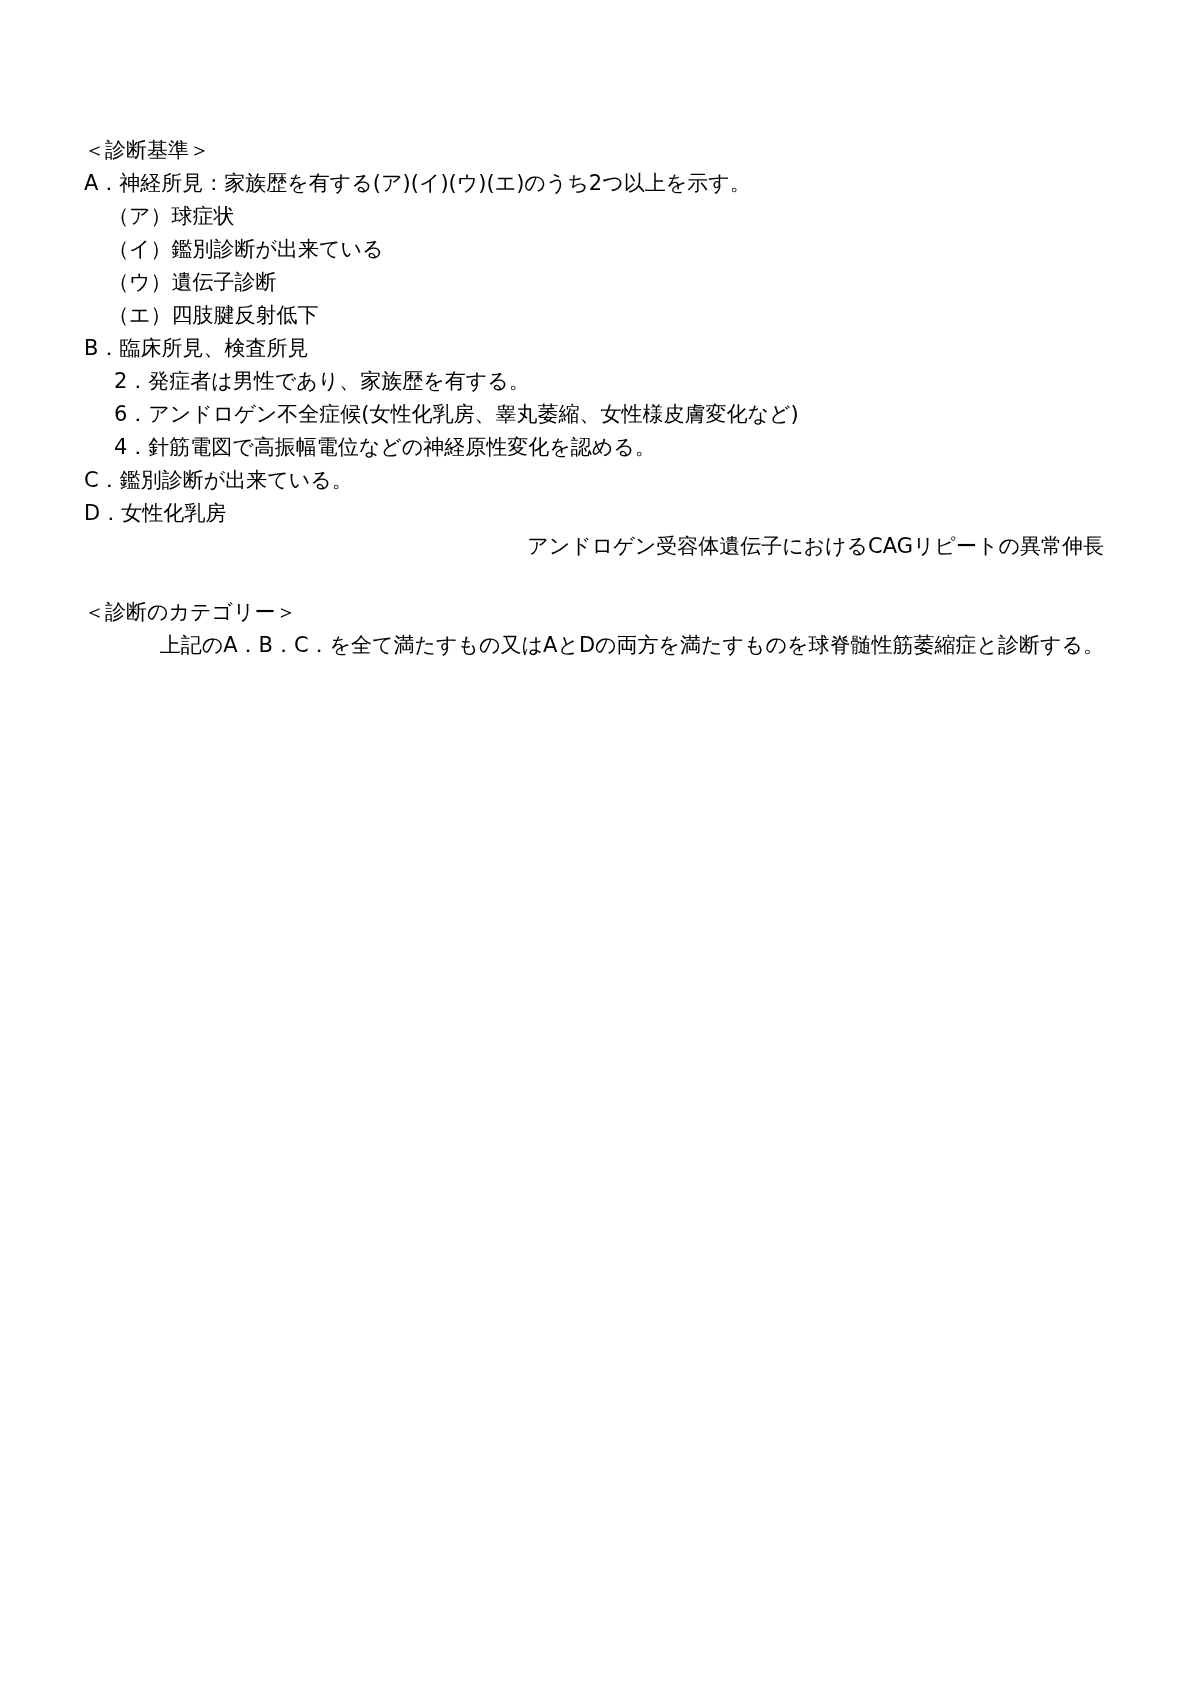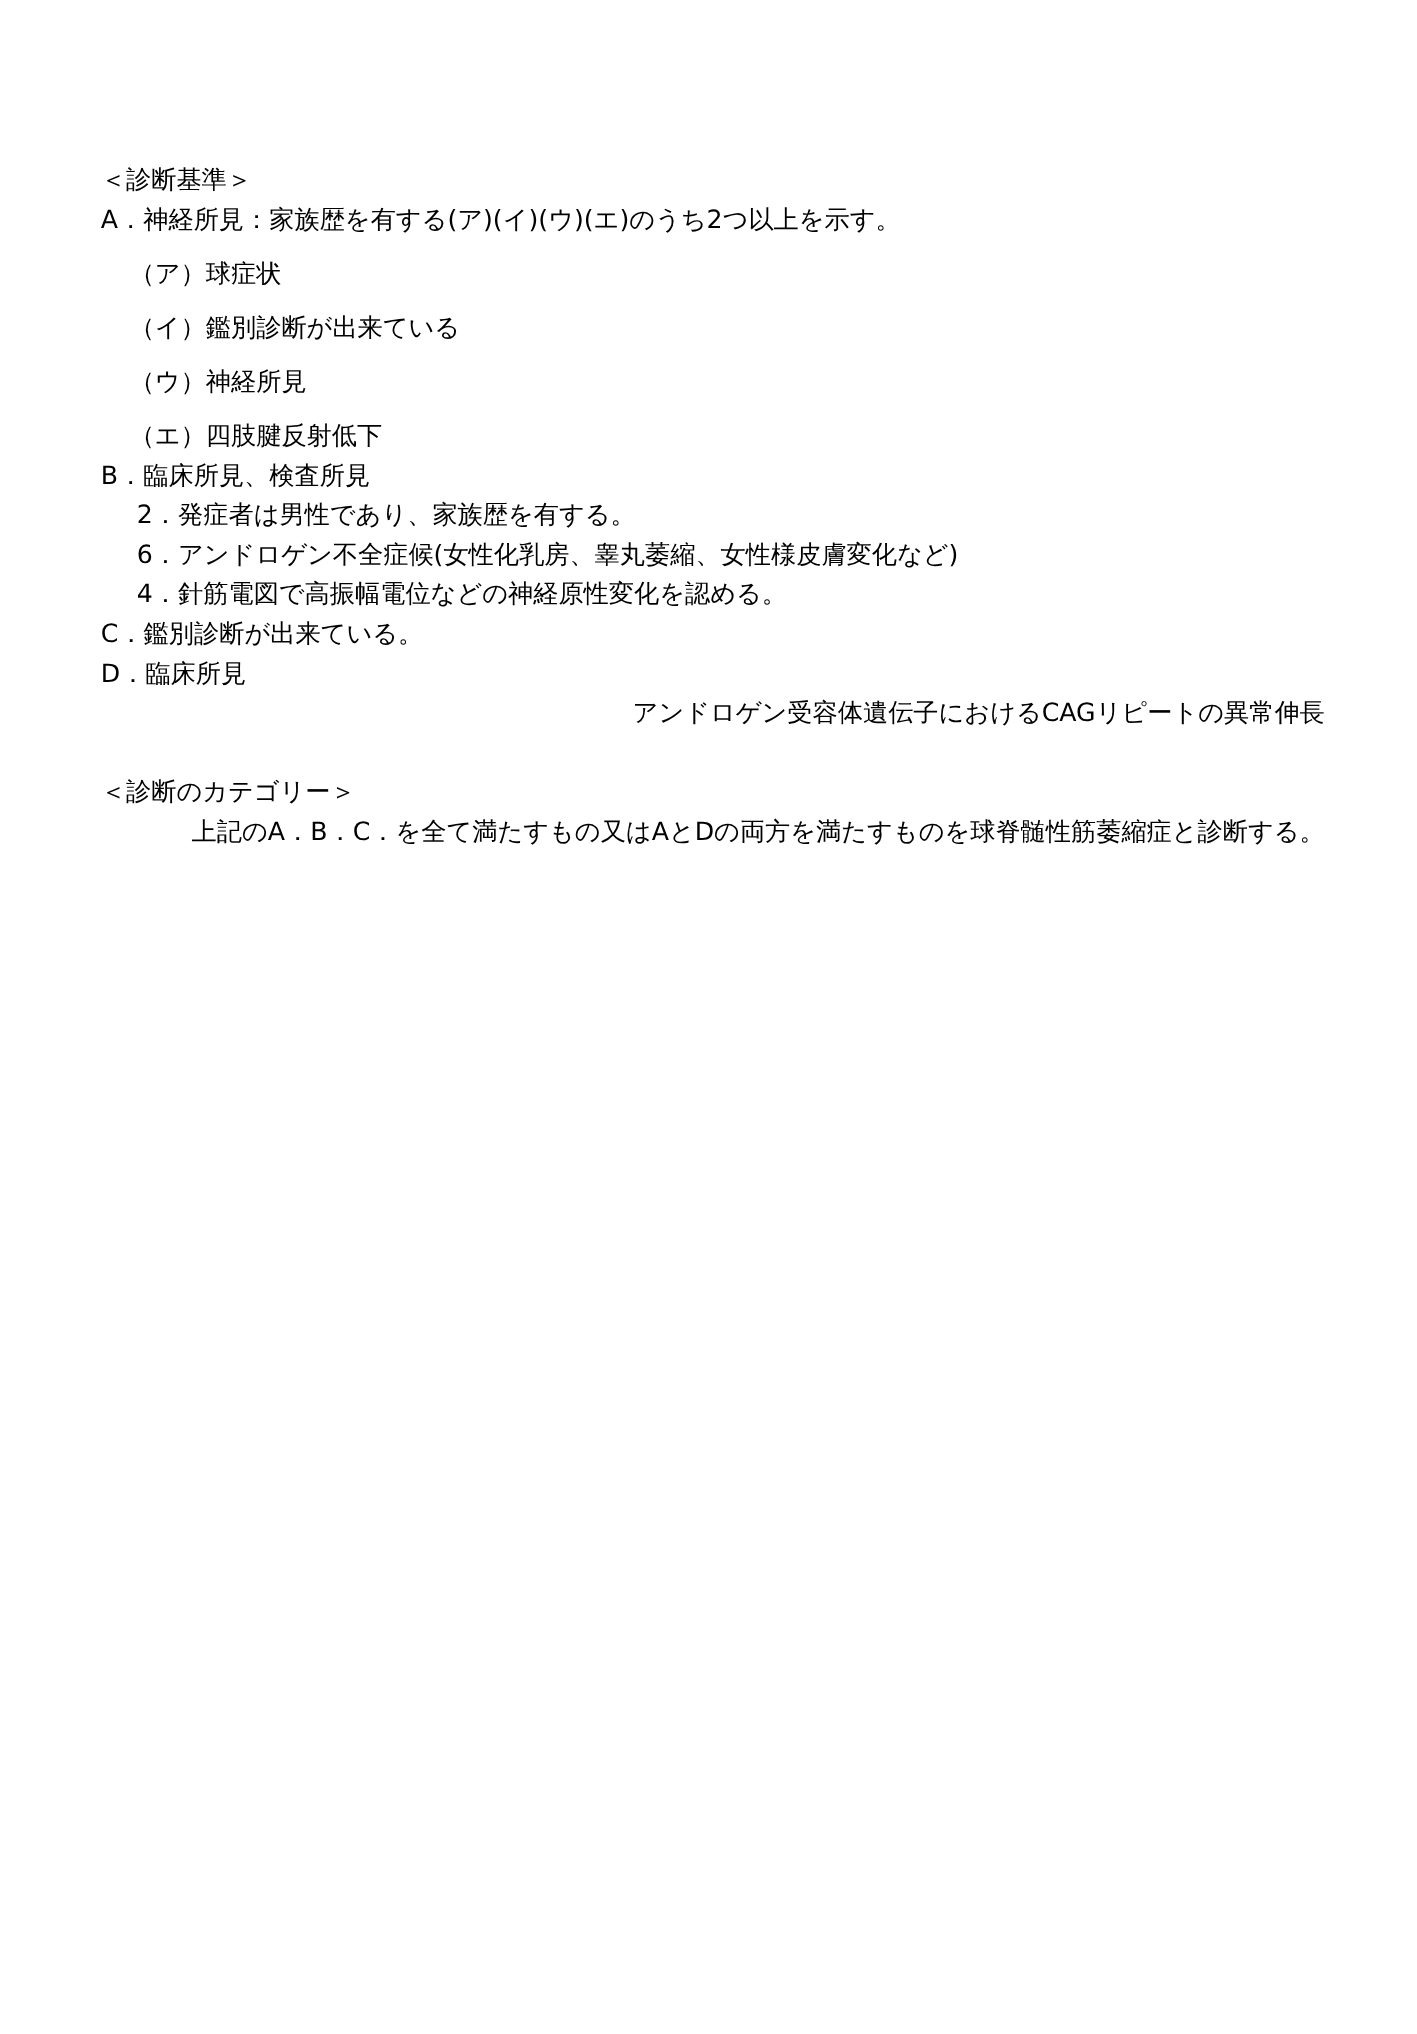--- a/index.html
+++ b/index.html
@@ -29,49 +29,49 @@
     left: 84px;
     top: 134px;
     width: 1020px;
   }
   .line {
     font-size: 21px;
     line-height: 33px;
     white-space: pre;
     letter-spacing: 0px;
   }
-  .indent-1 { padding-left: 24px; margin-top: 12px; }
+  .indent-1 { padding-left: 24px; }
   .indent-2 { padding-left: 30px; }
   .indent-3 { padding-left: 26px; text-align: right; }
   .blank { height: 33px; }
   .section-head {
     font-size: 21px;
     line-height: 33px;
     white-space: pre;
   }
 </style>
 </head>
 <body>
 
 <div class="page">
   <div class="content">
 
     <div class="section">
       <div class="section-head">＜診断基準＞</div>
       <div class="line">A．神経所見：家族歴を有する(ア)(イ)(ウ)(エ)のうち2つ以上を示す。</div>
       <div class="line indent-1">（ア）球症状</div>
       <div class="line indent-1">（イ）鑑別診断が出来ている</div>
-      <div class="line indent-1">（ウ）神経所見</div>
+      <div class="line indent-1">（ウ）遺伝子診断</div>
       <div class="line indent-1">（エ）四肢腱反射低下</div>
       <div class="line">B．臨床所見、検査所見</div>
       <div class="line indent-2">2．発症者は男性であり、家族歴を有する。</div>
       <div class="line indent-2">6．アンドロゲン不全症候(女性化乳房、睾丸萎縮、女性様皮膚変化など)</div>
       <div class="line indent-2">4．針筋電図で高振幅電位などの神経原性変化を認める。</div>
       <div class="line">C．鑑別診断が出来ている。</div>
-      <div class="line">D．臨床所見</div>
+      <div class="line">D．女性化乳房</div>
       <div class="line indent-3">アンドロゲン受容体遺伝子におけるCAGリピートの異常伸長</div>
     </div>
 
     <div class="blank"></div>
 
     <div class="section">
       <div class="section-head">＜診断のカテゴリー＞</div>
       <div class="line indent-3">上記のA．B．C．を全て満たすもの又はAとDの両方を満たすものを球脊髄性筋萎縮症と診断する。</div>
     </div>
 

